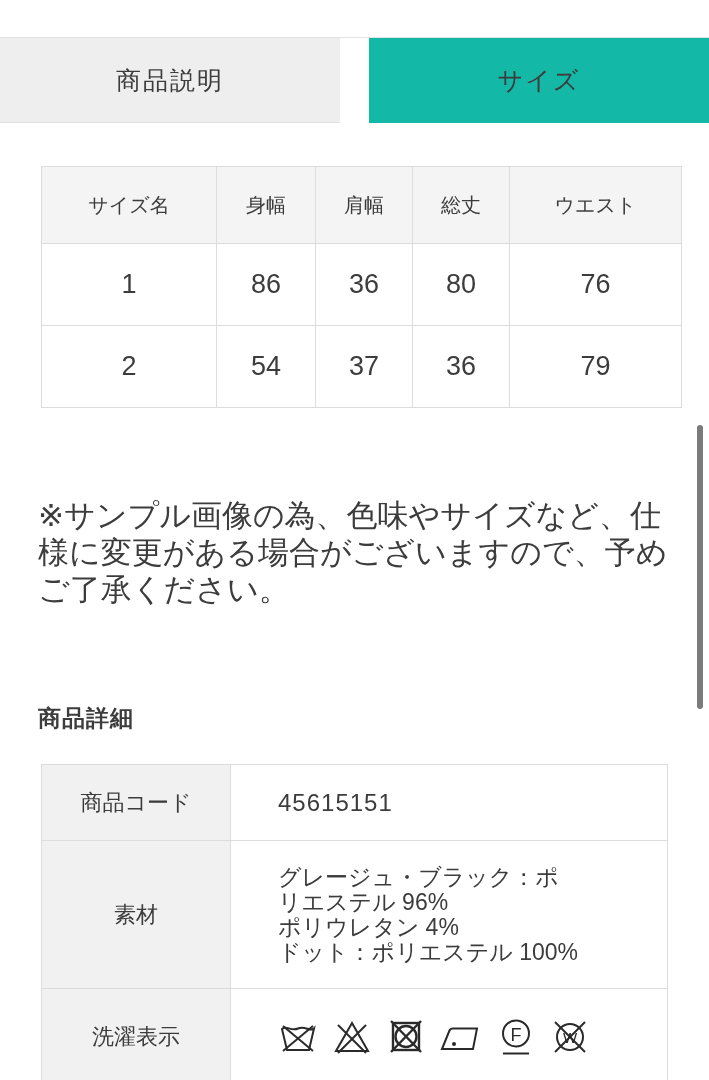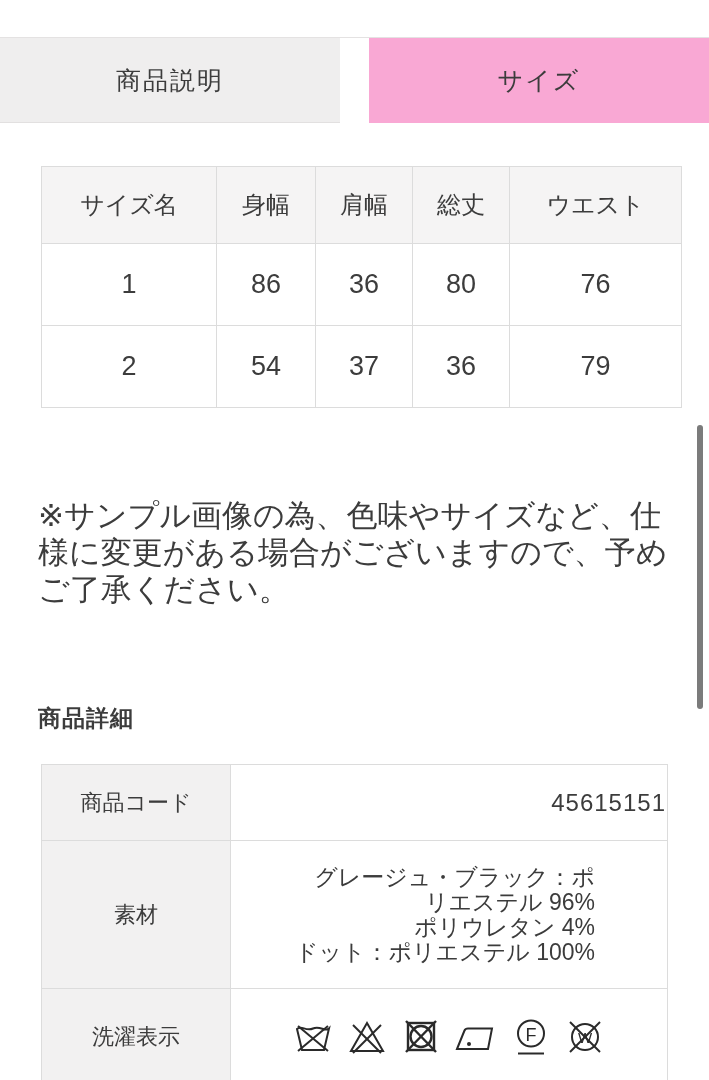--- a/index.html
+++ b/index.html
@@ -12,48 +12,48 @@
   .tabbar{
     margin-top:37px;height:85px;display:flex;
     border-top:1px solid #e4e2e2;
     gap:29px;
   }
   .tab{
     flex:1;display:flex;align-items:center;justify-content:center;
     font-size:25px;letter-spacing:2px;cursor:pointer;
   }
   .tab-inactive{background:#efeeee;border-bottom:1px solid #e2e0e0;}
-  .tab-active{background:#f9a8d4;align-items:center;}
+  .tab-active{background:#14b8a6;align-items:center;}
   
   table{border-collapse:collapse;table-layout:fixed;}
   .size-table{margin:43px 0 0 41px;width:625px;}
   .size-table th,.size-table td{
     border:1px solid #dcdcdc;text-align:center;vertical-align:middle;
     font-weight:normal;
   }
-  .size-table th{height:74px;background:#f5f4f4;font-size:24px;}
+  .size-table th{height:74px;background:#f5f4f4;font-size:20px;}
   .size-table td{height:79px;font-size:27px;background:#ffffff;}
   .col-name{width:172px;}
   .col-mihaba{width:96px;}
   .col-kata{width:94px;}
   .col-sotake{width:94px;}
   .col-waist{width:169px;}
   
   .disclaimer{
     margin:89px 0 0 38px;width:630px;
     font-size:31px;line-height:37px;
   }
   
   .details-heading{margin:95px 0 0 38px;font-size:23px;letter-spacing:1px;}
   .details-table{margin:30px 2px 0 41px;width:627px;}
   .details-table td{border:1px solid #dcdcdc;vertical-align:middle;}
   .dt-label{
     width:186px;background:#f2f1f1;text-align:center;font-size:22px;
   }
-  .dt-value{padding-left:62px;text-align:right;}
+  .dt-value{padding-left:47px;text-align:left;}
   .row-code{height:76px;}
   .row-code .dt-value{font-size:24px;letter-spacing:1px;}
   .row-material{height:148px;}
   .material-text{font-size:23px;line-height:25px;max-width:302px;}
   .row-care{height:97px;}
   .care-icons{display:flex;align-items:center;gap:14px;}
   .care-icons svg{display:block;}
   
   .scrollbar-thumb{
     position:absolute;right:6px;top:425px;width:6px;height:284px;

